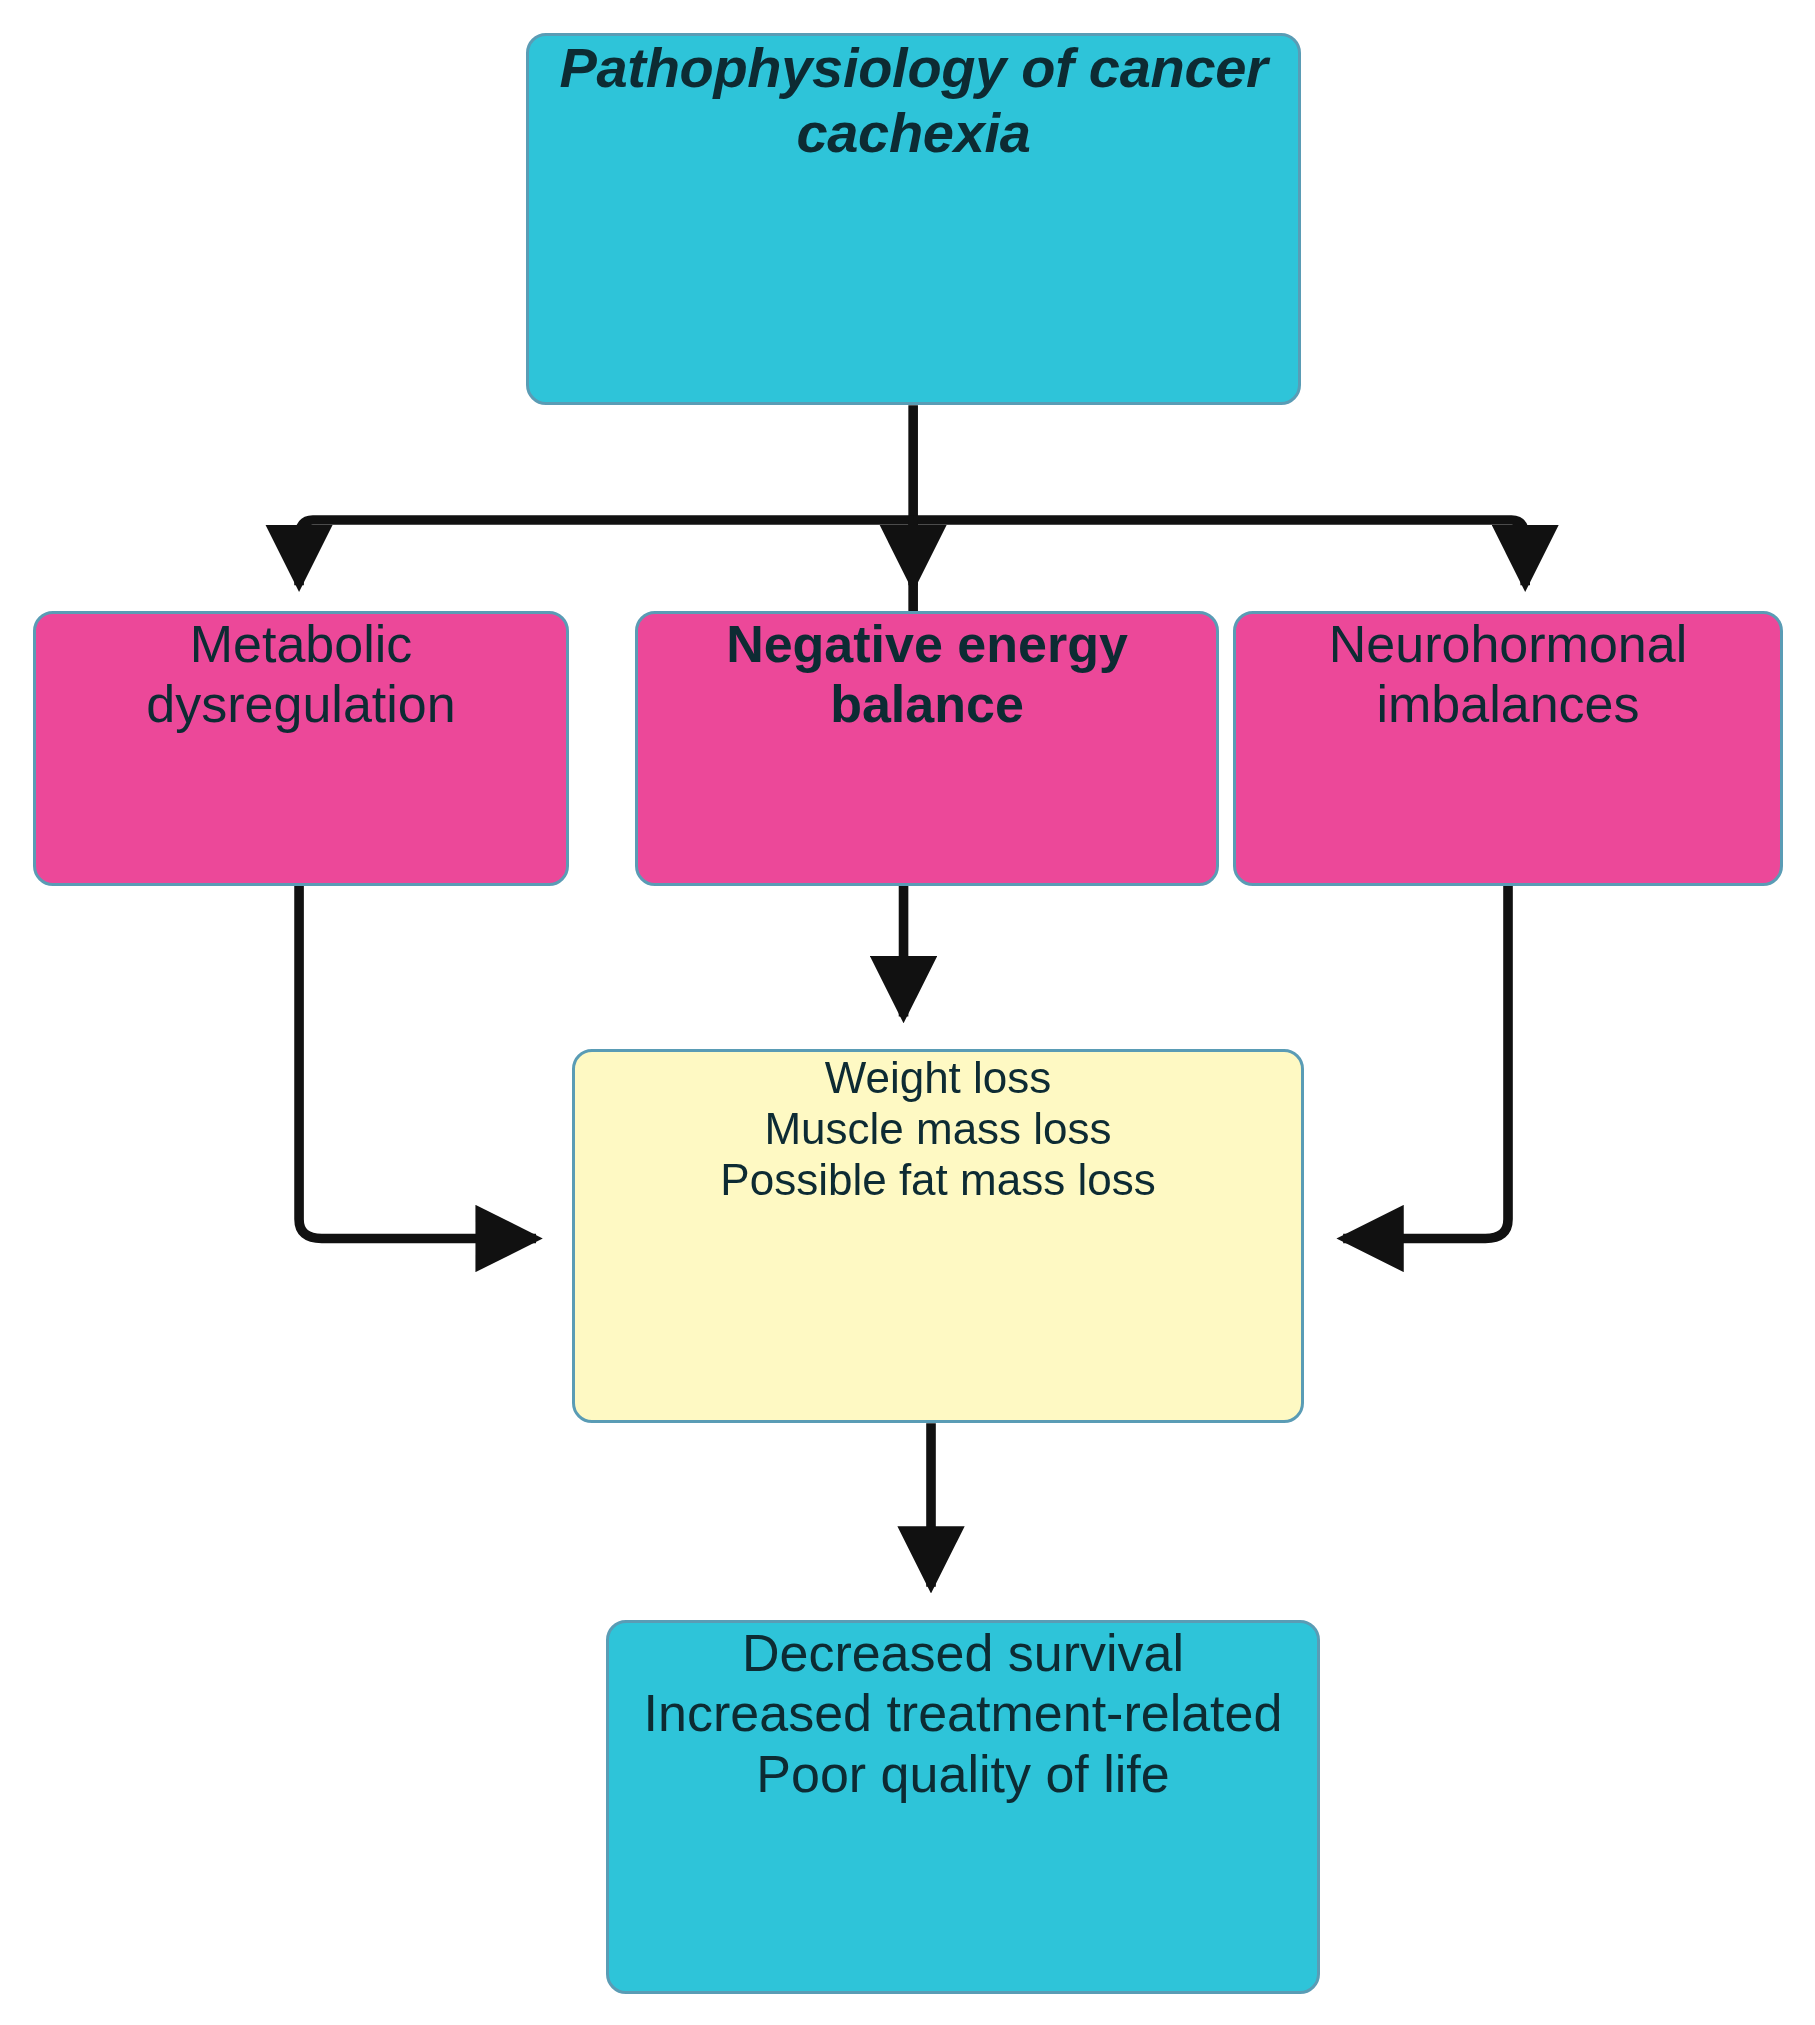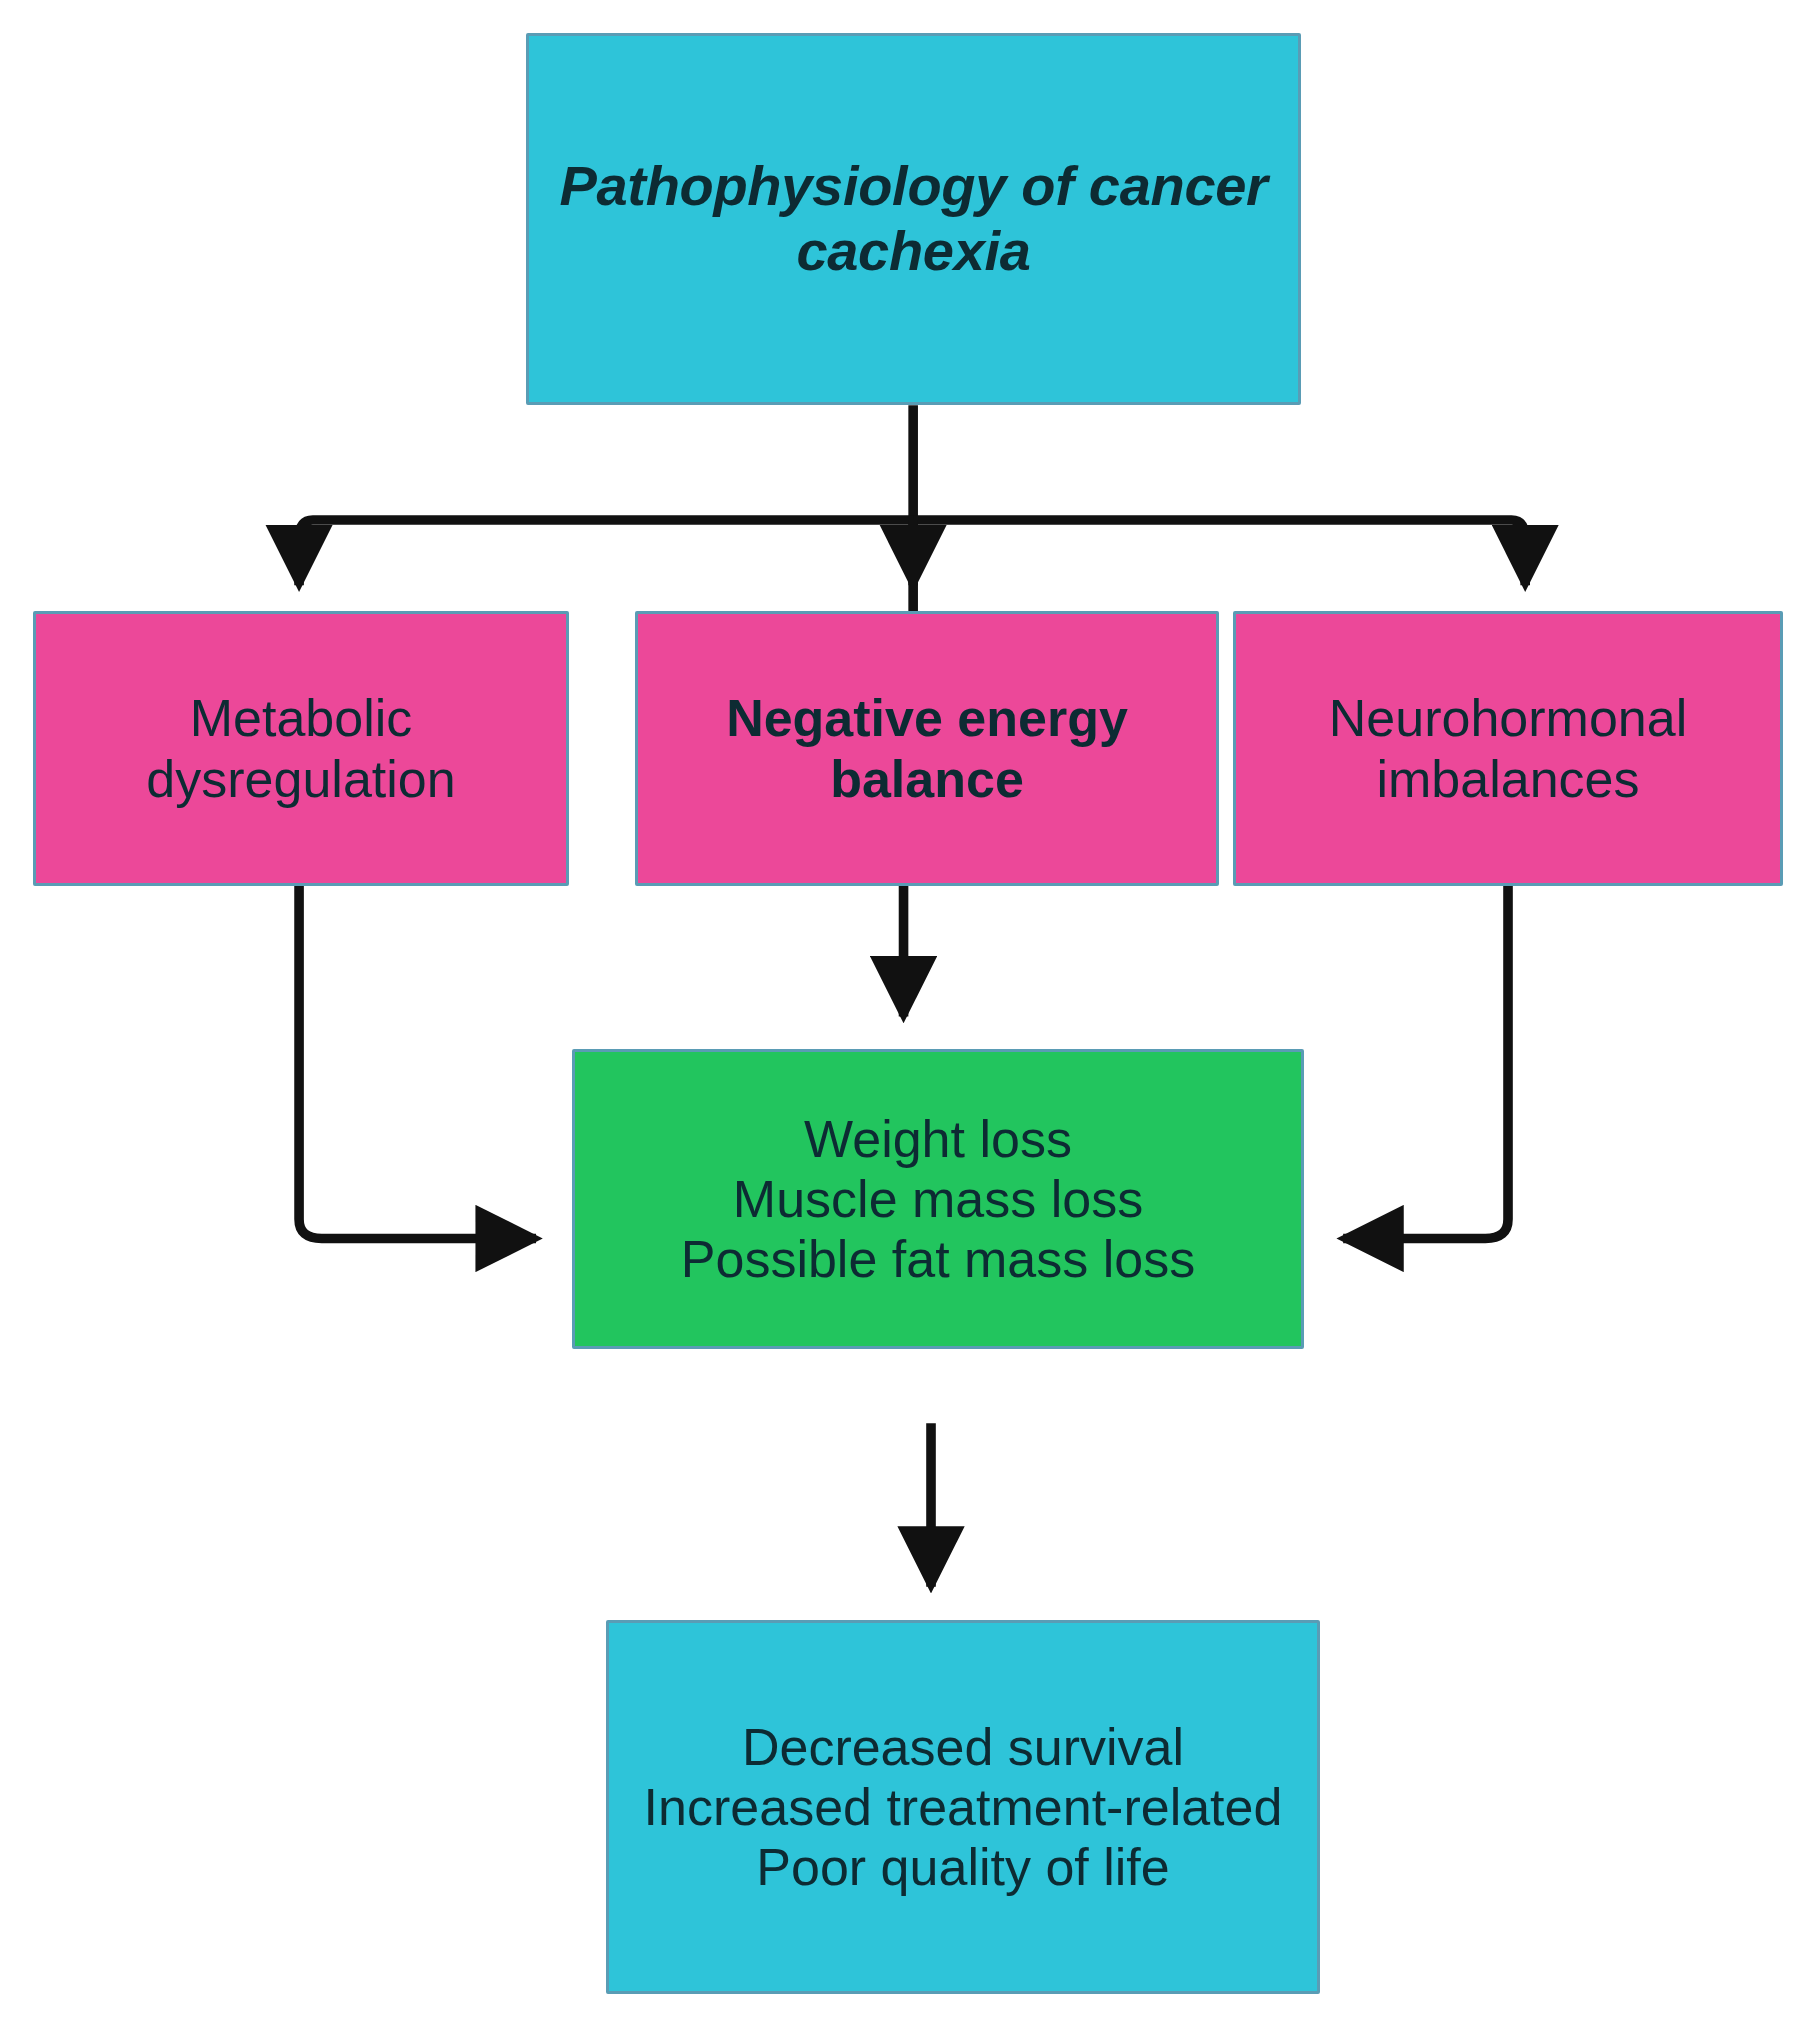--- a/index.html
+++ b/index.html
@@ -15,26 +15,25 @@
     position: relative;
     width: 1816px;
     height: 2025px;
     background: #ffffff;
     overflow: hidden;
   }
   .node {
     position: absolute;
     box-sizing: border-box;
     display: flex;
-    align-items: center;
     justify-content: center;
     text-align: center;
     color: #0d2b33;
     border: 3.4px solid #5a9cb5;
-    border-radius: 2px;
+    border-radius: 20px;
     line-height: 1.16;
     z-index: 3;
   }
   .node .lines {
     width: 100%;
     padding: 0 11px;
     box-sizing: border-box;
   }
   .node .lines > span {
     display: block;
@@ -62,23 +61,23 @@
     font-size: 52px;
   }
   .node-driver-left   { left: 33px;   width: 536px; }
   .node-driver-middle { left: 635px;  width: 584px; font-weight: bold; }
   .node-driver-right  { left: 1233px; width: 550px; }
 
   .node-effects {
     left: 572px;
     top: 1049px;
     width: 732px;
-    height: 300px;
-    background: #22c55e;
-    font-size: 52px;
+    height: 374px;
+    background: #fef9c3;
+    font-size: 44px;
   }
 
   .node-outcome {
     left: 592px;
     top: 1620px;
     width: 714px;
     height: 374px;
     background: #2ec4d9;
     font-size: 52px;
     margin-left: 14px;

